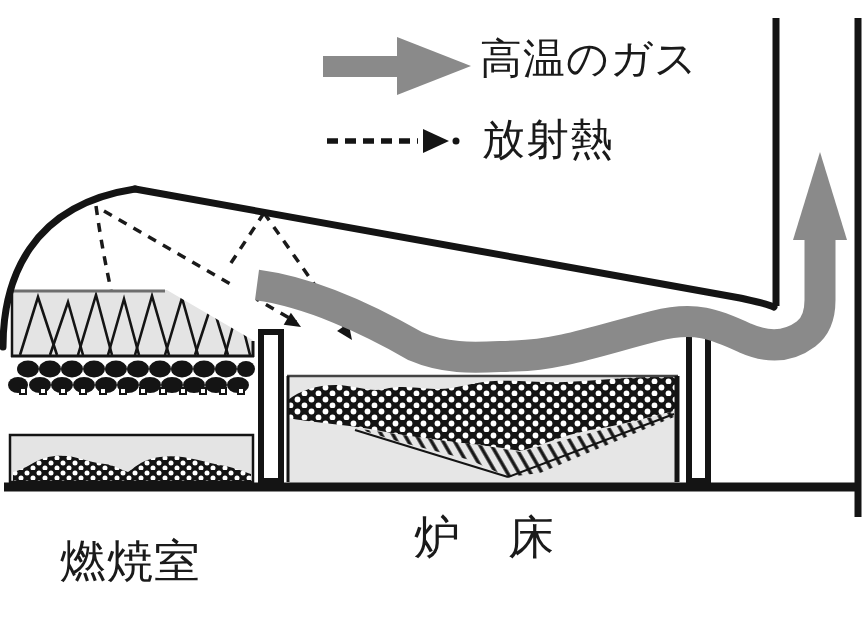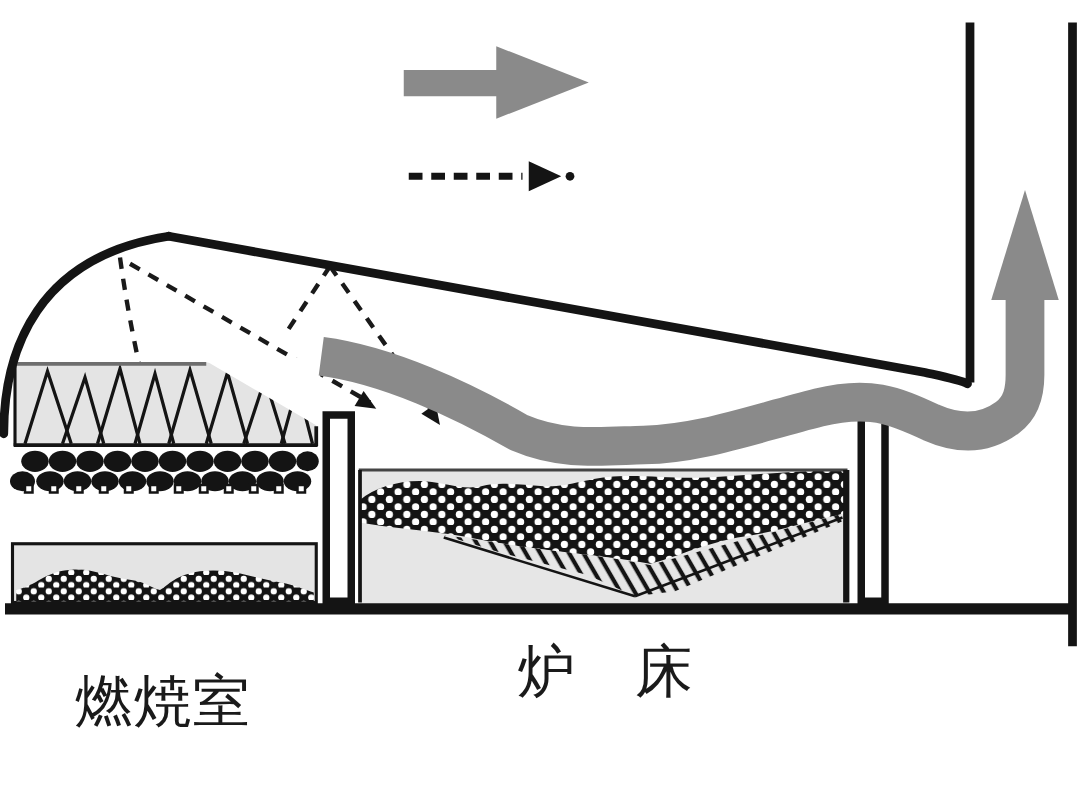--- a/index.html
+++ b/index.html
@@ -164,16 +164,18 @@
     <rect x="261" y="332" width="20" height="149" fill="#ffffff" stroke="#141414" stroke-width="6"></rect>
     <rect x="689" y="334" width="19" height="147" fill="#ffffff" stroke="#141414" stroke-width="6"></rect>
 
     <line x1="4" y1="487" x2="858" y2="487" class="blk" stroke-width="9"></line>
 
     <path d="M 257 285 C 310 292 370 320 415 346 C 450 361 480 357 515 356 C 560 355 600 340 655 326
              C 695 316 715 324 745 338 C 770 349 790 346 806 334 C 818 325 820 312 820 300 L 820 238" class="gasstroke" stroke-width="31"></path>
     <polygon points="793,240 847,240 820,152" class="gasfill"></polygon>
   </svg>
 
+  <div class="legend-label" style="left:480px;top:36px;">高温のガス</div>
+  <div class="legend-label" style="left:482px;top:116px;font-size:43px;">放射熱</div>
 
   <div class="diagram-label" style="left:60px;top:536px;">燃焼室</div>
   <div class="diagram-label" style="left:414px;top:512px;">炉　床</div>
 </div>
 
 </body></html>

